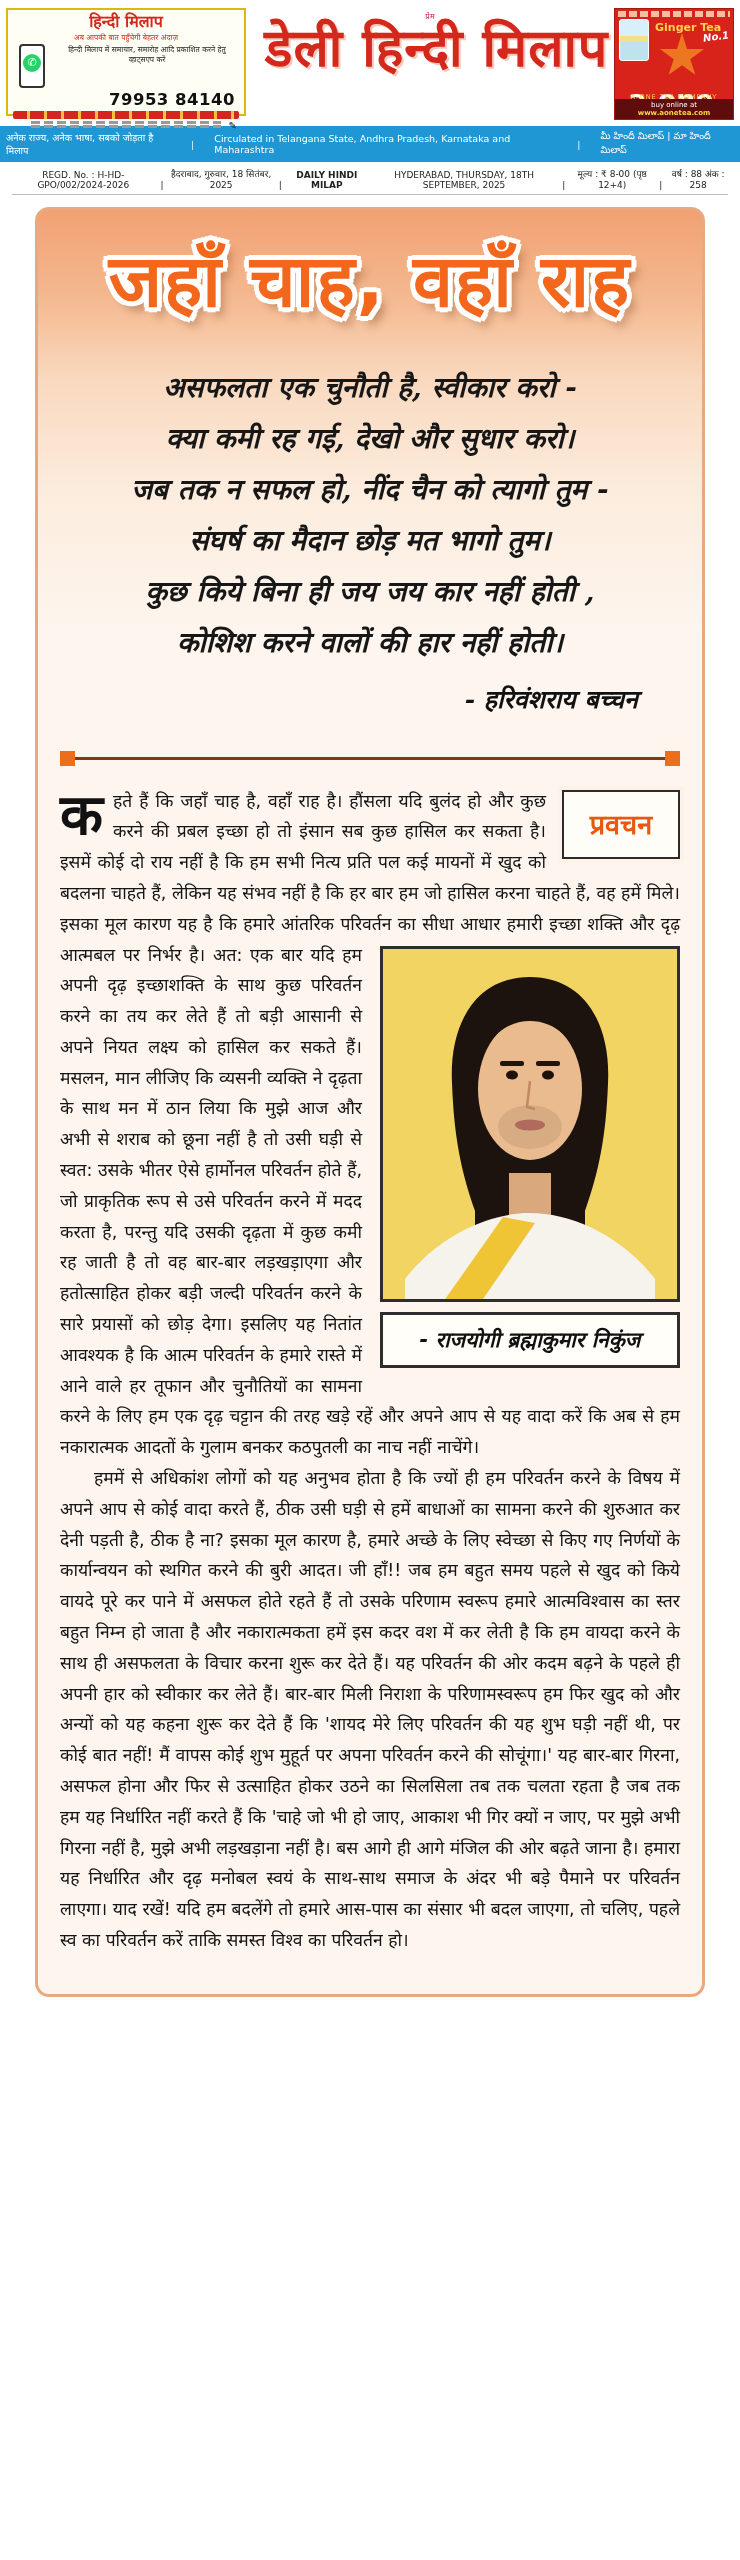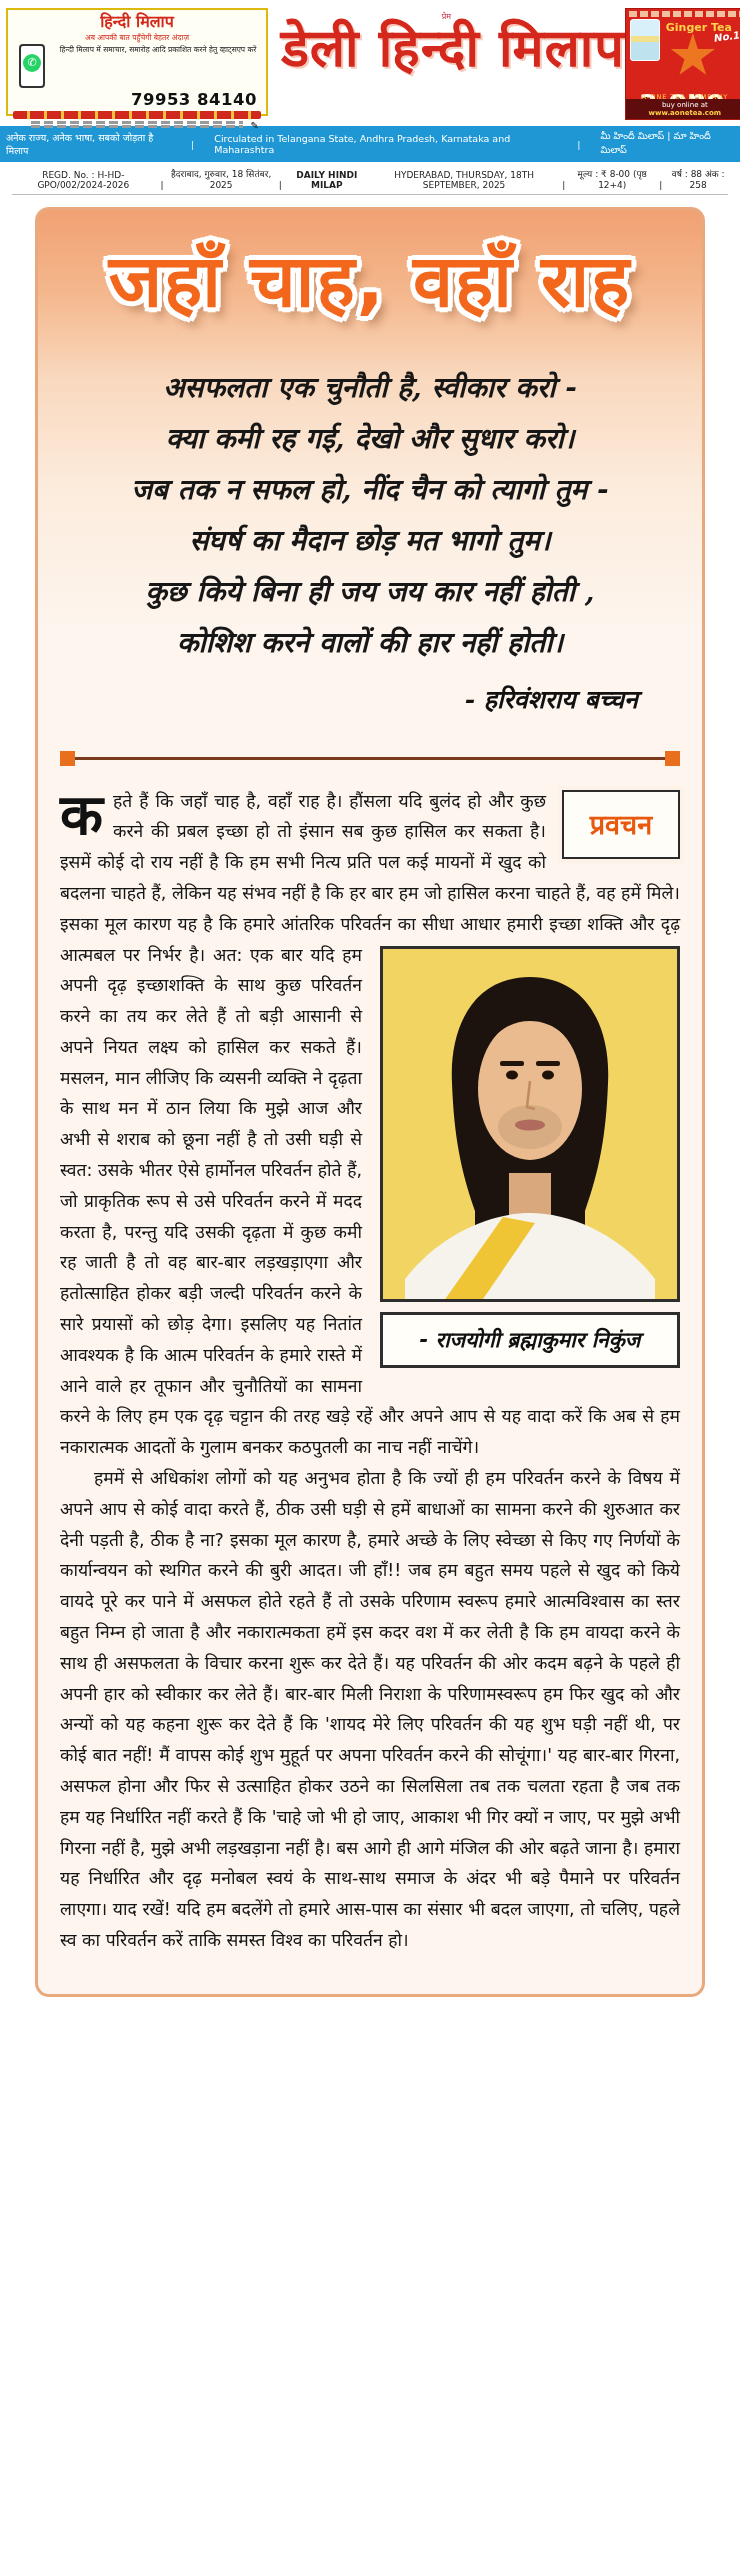--- a/index.html
+++ b/index.html
@@ -2,21 +2,21 @@
 <html><head>
 <meta charset="utf-8">
 <style>
   * { box-sizing: border-box; margin: 0; padding: 0; }
   html,body { width: 740px; background:#ffffff; font-family:"DejaVu Sans",sans-serif; }
   body { height: 2560px; overflow: hidden; position: relative; }
 
   
   .header { display:flex; align-items:flex-start; padding:8px 6px 0 6px; height:126px; }
   .ad-left {
-    width:262px; height:108px; flex:0 0 auto;
+    width:240px; height:108px; flex:0 0 auto;
     border:2px solid #ddb90f; background:#fffef4; padding:3px 5px; position:relative;
   }
   .ad-left .t { color:#d5281c; font-weight:bold; font-size:16px; text-align:center; line-height:1.1; }
   .ad-left .tag { color:#d5281c; font-size:7.5px; text-align:center; margin-top:1px; }
   .ad-left .row { display:flex; margin-top:2px; }
   .phone-graphic { width:42px; height:46px; position:relative; flex:0 0 auto; }
   .phone-body { position:absolute; left:6px; top:0; width:26px; height:44px; border:2px solid #333; border-radius:4px; background:#fff; }
   .wa-circle { position:absolute; left:10px; top:10px; width:18px; height:18px; border-radius:50%; background:#25d366; color:#fff; font-size:11px; line-height:18px; text-align:center; }
   .ad-left .small { font-size:7.5px; color:#222; text-align:center; flex:1; line-height:1.35; padding-top:1px; }
   .ad-left .phone { font-weight:bold; font-size:16.5px; color:#111; text-align:right; letter-spacing:.5px; padding-right:4px; }

